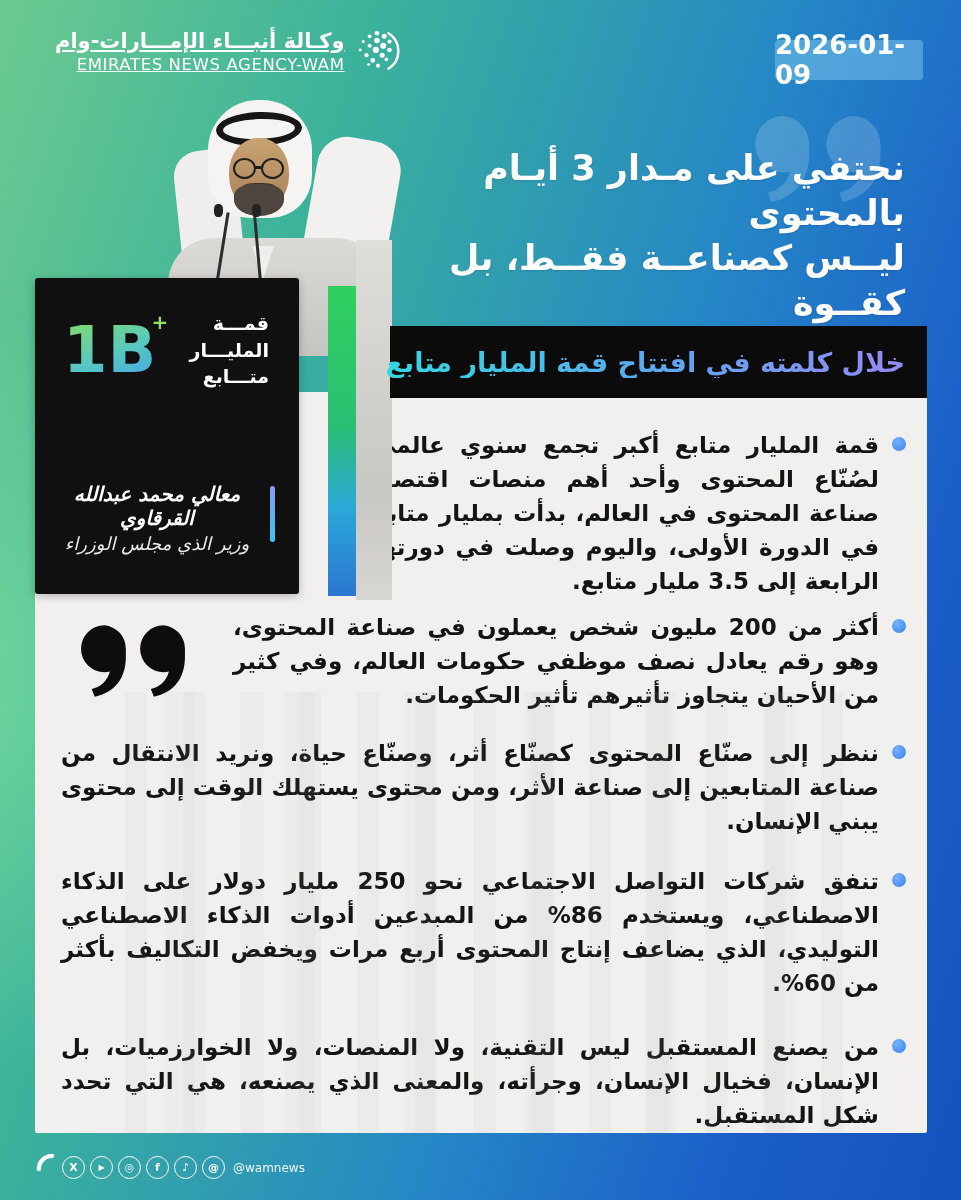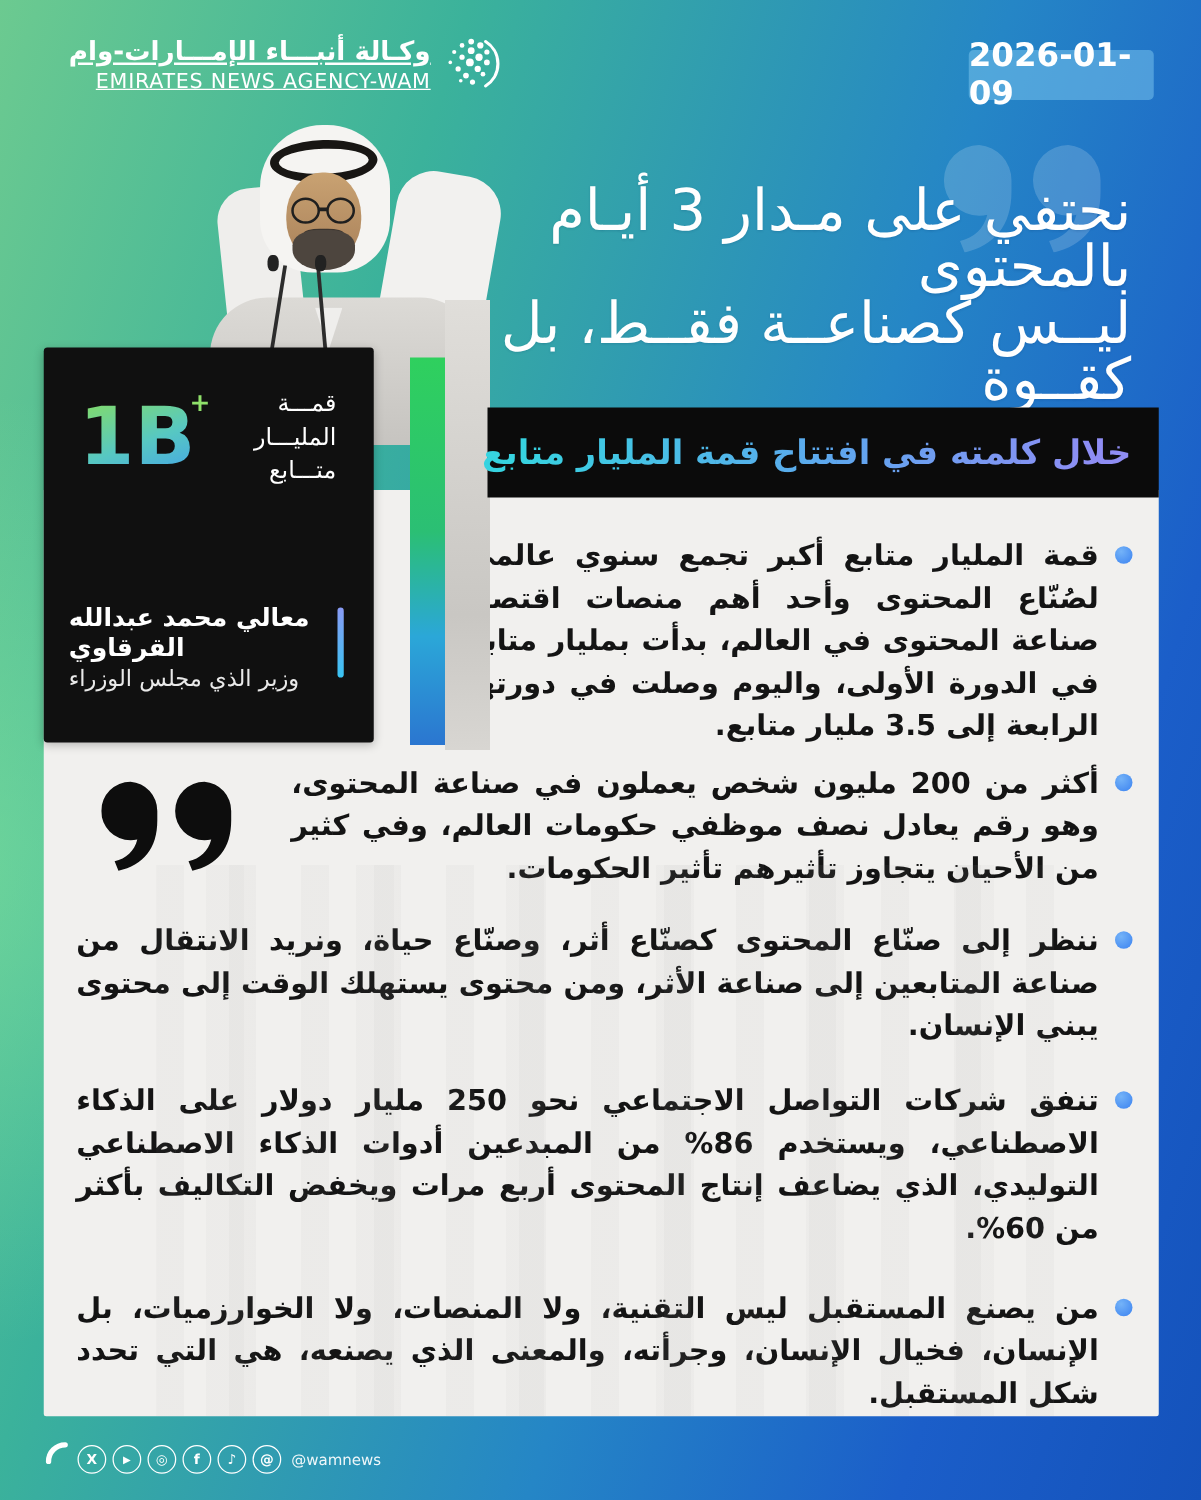--- a/index.html
+++ b/index.html
@@ -15,21 +15,21 @@
   .logo-text{text-align:right;text-decoration:underline;}
   .logo-ar{font-size:21px;font-weight:bold;direction:rtl;letter-spacing:.5px;}
   .logo-en{font-size:16.5px;letter-spacing:.6px;margin-top:2px;white-space:nowrap;}
   .globe{flex:0 0 auto;}
   .date-badge{position:absolute;right:38px;top:40px;width:148px;height:40px;border-radius:4px;
     background:rgba(125,200,240,.5);color:#fff;font-size:26px;display:flex;align-items:center;justify-content:center;font-weight:bold;}
 
   
   .quote-faint{position:absolute;right:78px;top:116px;opacity:.17;}
   .headline{position:absolute;right:56px;top:146px;width:575px;direction:rtl;text-align:right;
-    color:#fff;font-size:46px;font-weight:normal;line-height:45px;text-shadow:0 1px 2px rgba(0,40,90,.15);}
+    color:#fff;font-size:35px;font-weight:bold;line-height:45px;text-shadow:0 1px 2px rgba(0,40,90,.15);}
 
   
   .figure{position:absolute;inset:0;pointer-events:none;}
   .figure div{position:absolute;}
   .drape-left{left:178px;top:150px;width:62px;height:130px;background:#efeeec;border-radius:26px;transform:rotate(-6deg);}
   .drape-right{left:306px;top:138px;width:84px;height:185px;background:#f2f1ef;border-radius:30px;transform:rotate(10deg);}
   .body-kandura{left:168px;top:238px;width:214px;height:118px;background:linear-gradient(180deg,#dcdad6,#c6c4c0);border-radius:46px 46px 0 0;}
   .chest-v{left:252px;top:246px;width:22px;height:34px;background:#efeeec;clip-path:polygon(0 0,100% 0,50% 100%);}
   .ghutra-head{left:208px;top:100px;width:104px;height:118px;background:#f5f4f2;border-radius:50px 50px 42px 42px;}
   .agal{left:216px;top:112px;width:86px;height:34px;border:7px solid #181614;border-radius:50%;transform:rotate(-2deg);box-sizing:border-box;}
@@ -51,22 +51,22 @@
     background:linear-gradient(180deg,#2fd05e 0%,#2bbf74 45%,#2ba7d8 72%,#2b76d0 100%);}
 
   
   .podium{position:absolute;left:35px;top:278px;width:264px;height:316px;background:#101010;z-index:6;border-radius:3px;
     box-shadow:0 2px 8px rgba(0,0,0,.25);}
   .podium-logo{position:absolute;top:32px;left:28px;right:30px;display:flex;align-items:center;}
   .oneb-wrap{position:relative;line-height:1;}
   .oneb{font-size:64px;font-weight:bold;background:linear-gradient(160deg,#84dc66 8%,#57c8c2 55%,#46a8e4 90%);
     -webkit-background-clip:text;background-clip:text;color:transparent;}
   .sparkle{position:absolute;right:-12px;top:-6px;font-size:20px;font-weight:bold;color:#8fe06a;}
-  .logo-lines{margin-left:auto;color:#fff;font-size:19px;font-weight:normal;text-align:right;direction:rtl;line-height:1.4;}
-  .caption{position:absolute;left:20px;right:24px;bottom:40px;direction:rtl;text-align:left;padding-right:16px;}
+  .logo-lines{margin-left:auto;color:#fff;font-size:19px;font-weight:bold;text-align:right;direction:rtl;line-height:1.4;}
+  .caption{position:absolute;left:20px;right:24px;bottom:40px;direction:rtl;text-align:center;padding-right:16px;font-style:italic;}
   .accent-bar{position:absolute;right:0;top:4px;width:5px;height:56px;border-radius:3px;
     background:linear-gradient(180deg,#8a9bf5,#38c4f2);}
   .cap-name{font-size:20px;font-weight:bold;color:#fff;}
   .cap-role{font-size:18px;color:#e9e9e9;margin-top:3px;}
 
   
   .context-bar{position:absolute;left:390px;top:326px;width:537px;height:72px;background:#0b0b0b;z-index:6;
     display:flex;flex-direction:row-reverse;align-items:center;justify-content:flex-start;gap:16px;padding:0 22px;box-sizing:border-box;}
   .bar-text{direction:rtl;font-size:27px;font-weight:bold;
     background:linear-gradient(90deg,#36d3e0 5%,#5fa6ee 55%,#8f8df4 95%);

